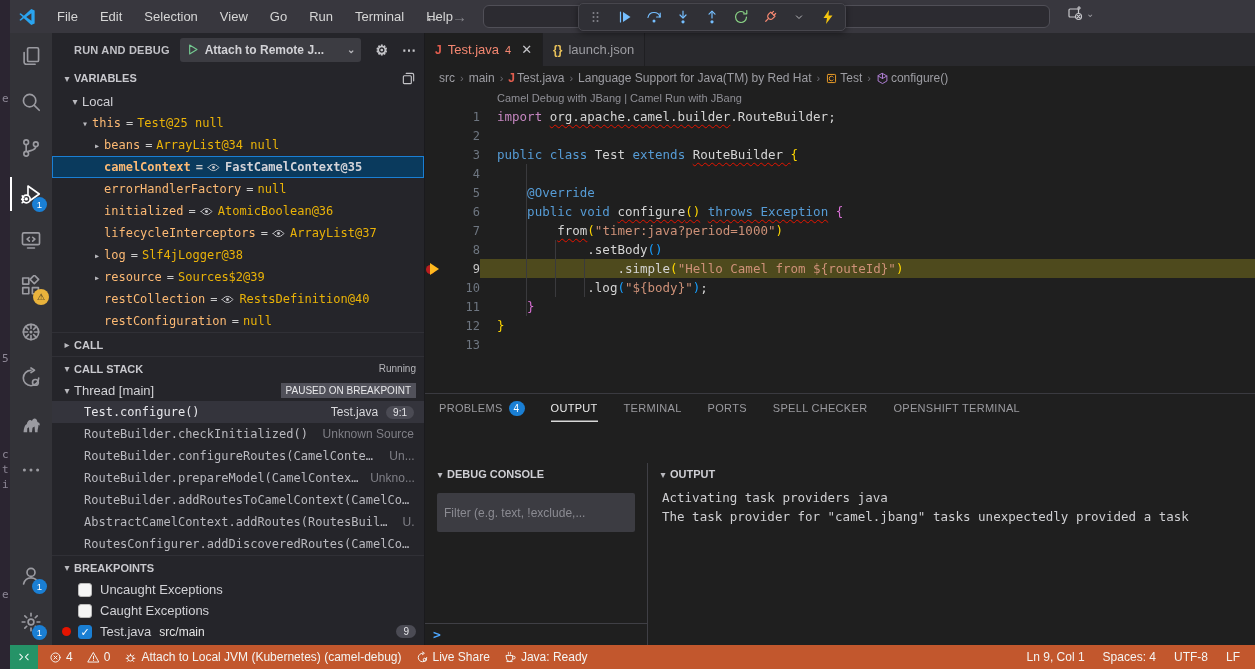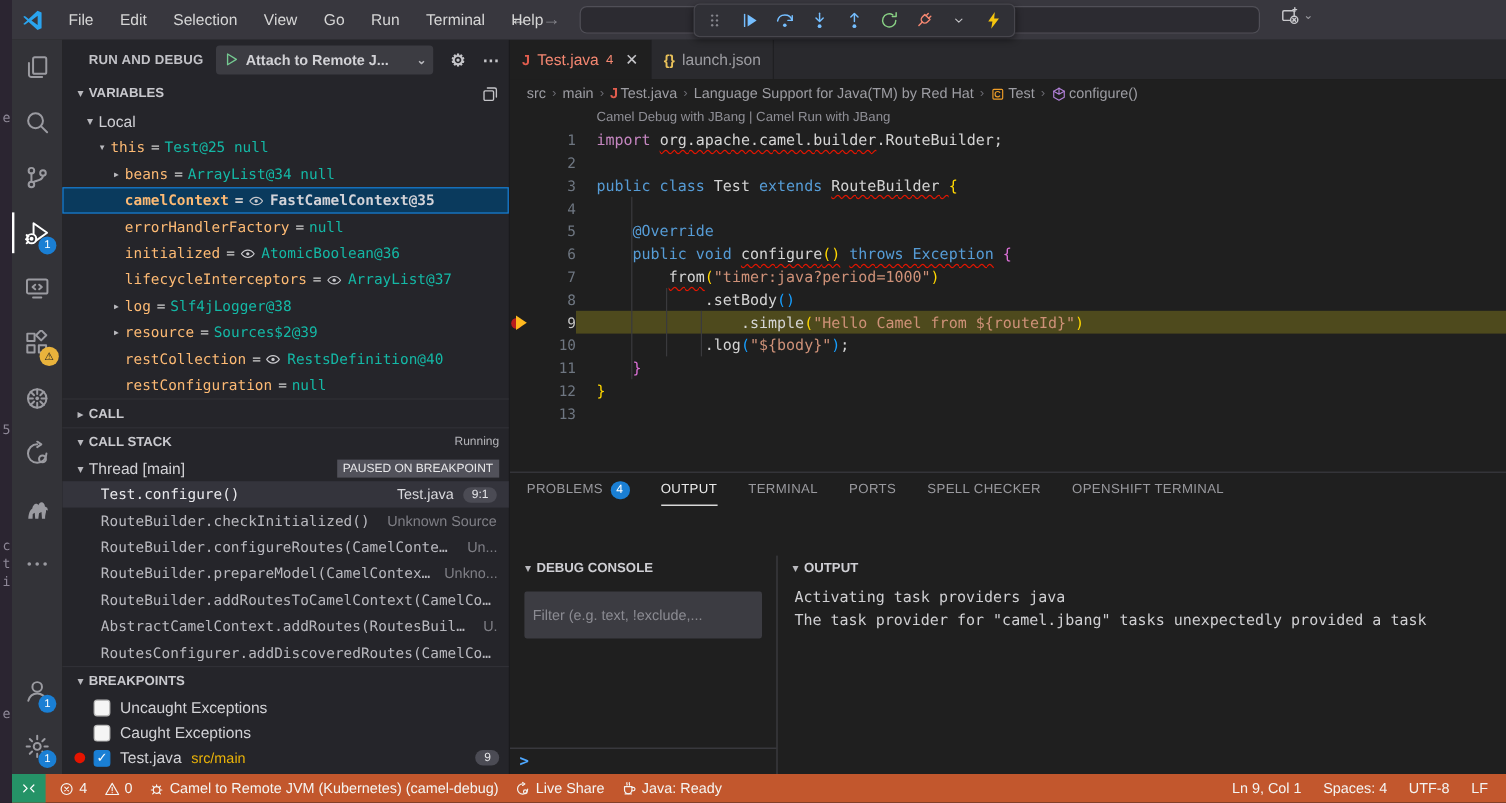--- a/index.html
+++ b/index.html
@@ -41,39 +41,39 @@
   .sb-head { height:33px; display:flex; align-items:center; padding:0 8px; flex:none;font-weight:bold; }
   .sb-title { font-size:11px; color:#c2c2c7; margin:0 10px 0 14px; letter-spacing:.2px; white-space:nowrap; }
   .cfg-select { width:184px; height:24px; background:#3c3c42; border-radius:3px; display:flex; align-items:center; padding:0 6px; gap:6px; color:#d2d2d6; font-size:12px; }
   .cfg-select .lbl { flex:1; white-space:nowrap; overflow:hidden; }
   .sb-head .hact { margin-left:14px; color:#c5c5c9; font-size:14px; }
   .sect-head { height:24px; display:flex; align-items:center; padding:0 8px; font-size:11px; font-weight:bold; color:#c9c9ce; border-top:1px solid #303036; }
   .chev { display:inline-block; width:14px; color:#b9b9be; font-weight:normal; font-size:10px; text-align:center; }
   .varrow { height:22px; display:flex; align-items:center; font-family:"DejaVu Sans Mono", monospace; font-size:12px; white-space:nowrap; overflow:hidden; }
   .varrow .name { color:#fdba74; }
   .varrow .eq { color:#cccccc; padding:0 4px 0 5px; }
-  .varrow .val { color:#14b8a6; }
+  .varrow .val { color:#eab308; }
   .varrow.scope { font-family:"Liberation Sans", sans-serif; color:#cfcfd4; font-size:13px; }
   .varrow.sel { background:#0a3a5d; outline:1px solid #1a7fd4; outline-offset:-1px;font-weight:bold; }
   .varrow.sel .val { color:#d3d3d8; }
   .eye { color:#c8c8cc; margin-right:5px; display:inline-flex; }
   .cs-run { margin-left:auto; font-weight:normal; font-size:10px; color:#b5b5ba; }
   .thread { height:21px; display:flex; align-items:center; padding:0 8px; color:#d2d2d6; }
   .paused { margin-left:auto; background:#51515a; color:#e8e8ea; font-size:10px; padding:2px 5px; }
   .frame { height:22px; display:flex; align-items:center; padding:0 10px 0 32px; font-family:"DejaVu Sans Mono", monospace; font-size:12px; color:#b9b9bf; white-space:nowrap; overflow:hidden; }
   .frame .src { margin-left:auto; color:#7f7f86; font-family:"Liberation Sans", sans-serif; font-size:12px; overflow:hidden; white-space:nowrap; flex-shrink:1; padding-left:10px; }
   .frame.sel { background:#34343c; color:#e8e8ec; }
   .frame.sel .src { color:#d8d8dc; }
   .pill { background:#4b4b54; color:#e6e6e9; border-radius:9px; font-size:10px; padding:1px 7px; margin-left:8px; font-family:"Liberation Sans", sans-serif; flex:none; }
   .bprow { height:21px; display:flex; align-items:center; padding:0 8px 0 10px; color:#d2d2d6; font-size:13px; }
   .bpdot { width:9px; height:9px; border-radius:50%; background:#e51400; margin-right:7px; flex:none; }
   .cbx { width:14px; height:14px; border:1.5px solid #d4d4d6; border-radius:3px; margin-right:8px; flex:none; background:#f2f2f2; }
   .cbx.unck { background:#f5f5f5; border-color:#bbb; }
   .cbx.ck { background:#1a7fd4; border-color:#1a7fd4; color:#fff; font-size:11px; line-height:13px; text-align:center; }
-  .bprow .det { color:#eab308; margin-left:8px; font-size:12px; }
+  .bprow .det { color:#e5e5e5; margin-left:8px; font-size:12px; }
   .bprow .pill { margin-left:auto; }
 
   
   .editorcol { flex:1; display:flex; flex-direction:column; min-width:0; background:#1f1f1f; }
   .tabsbar { height:33px; background:#29292d; display:flex; flex:none; }
   .tab { display:flex; align-items:center; gap:6px; padding:0 10px; font-size:13px; border-right:1px solid #1f1f22; color:#9d9da2; background:#2a2a2e; }
   .tab.active { background:#1f1f1f; }
   .tab .ticon { font-weight:bold; font-size:12px; }
   .tab .badge4 { font-size:11px; }
   .tab .close { font-size:13px; color:#c5c5c9; margin-left:4px; }
@@ -692,21 +692,21 @@
           </span>
           <span>0</span>
         </span>
         <span class="sb-item">
           <span style="display:inline-flex;">
             <svg width="13" height="13" viewBox="0 0 16 16" fill="none" stroke="currentColor" stroke-width="1.2" stroke-linecap="round" stroke-linejoin="round">
               <circle cx="8" cy="9" r="3.4"></circle>
               <path d="M8 5.6V3.8M5.4 6.4L4 5M10.6 6.4L12 5M4.5 9H2.6M13.4 9h-1.9M5.4 11.6L4 13M10.6 11.6L12 13"></path>
             </svg>
           </span>
-          <span>Camel to Remote JVM (Kubernetes) (camel-debug)</span>
+          <span>Attach to Local JVM (Kubernetes) (camel-debug)</span>
         </span>
         <span class="sb-item">
           <span style="display:inline-flex;">
             <svg width="13" height="13" viewBox="0 0 16 16" fill="none" stroke="currentColor" stroke-width="1.2" stroke-linecap="round" stroke-linejoin="round">
               <path d="M13.2 8A5.2 5.2 0 1 1 8 2.8"></path>
               <path d="M8 1.2l2.3 1.6L8 4.4"></path>
               <circle cx="10.8" cy="10.8" r="1.9"></circle>
             </svg>
           </span>
           <span>Live Share</span>

